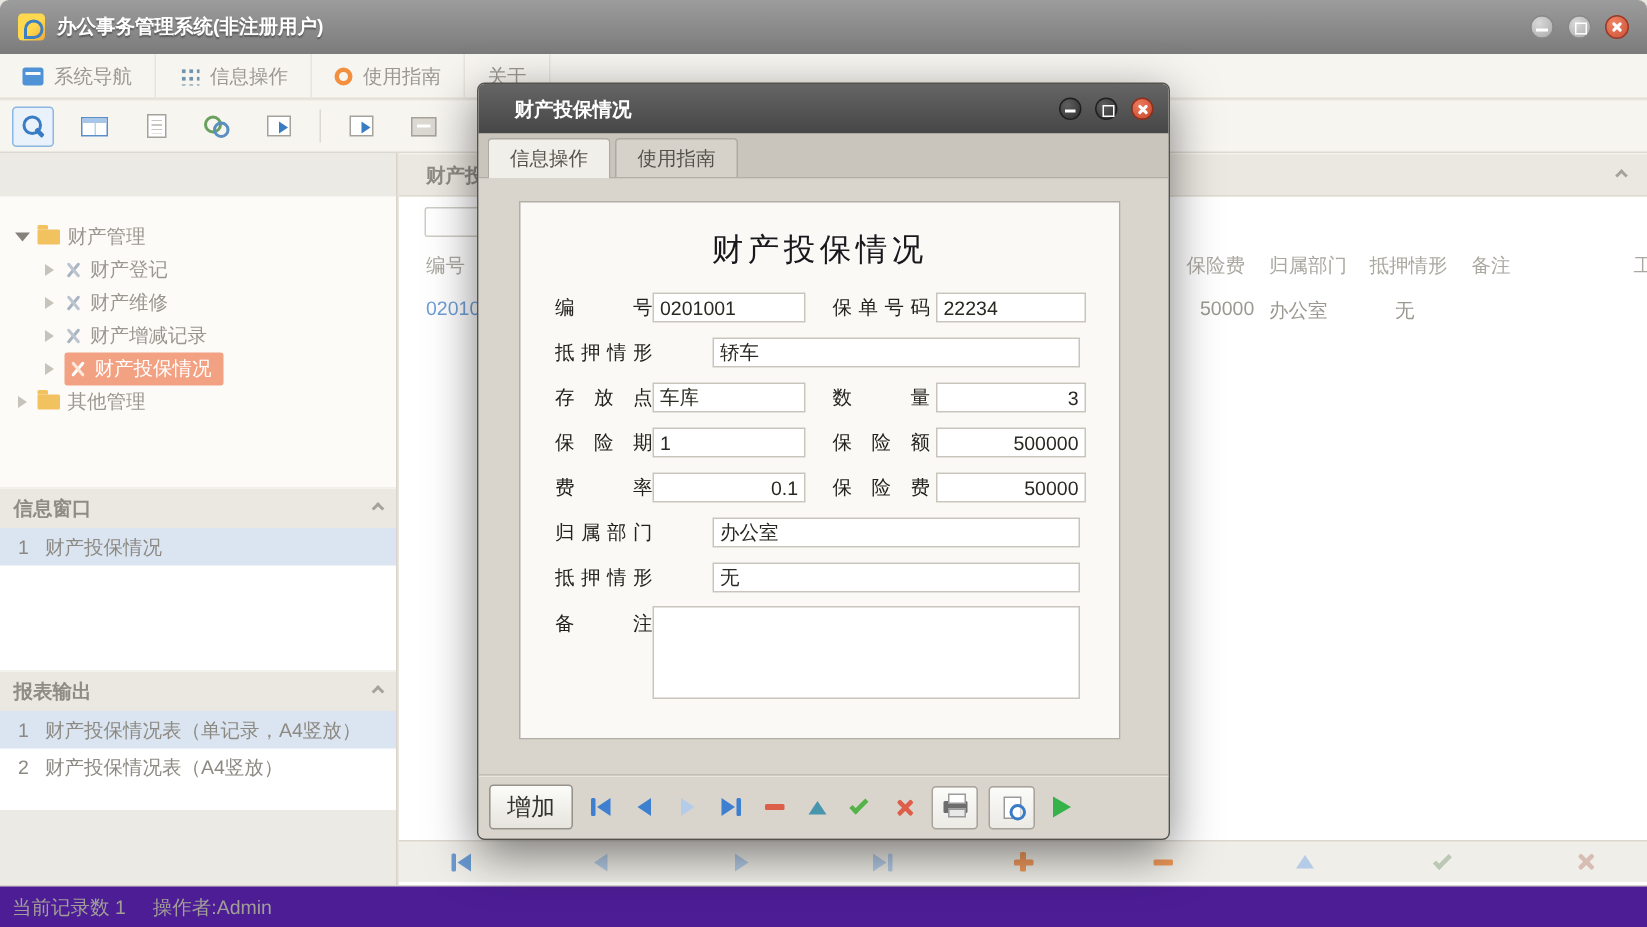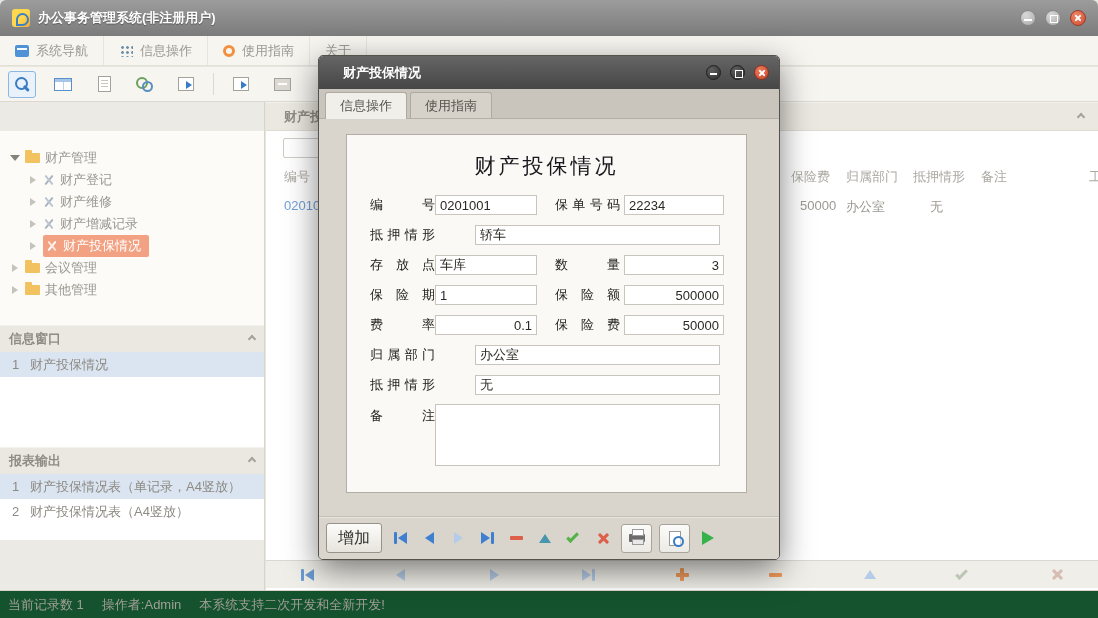--- a/index.html
+++ b/index.html
@@ -107,21 +107,21 @@
     display:flex; align-items:center; padding:0 14px 0 18px; color:#8f8c85; font-weight:bold; }
   .filter-box { position:absolute; top:36px; left:17px; width:110px; height:20px; background:#fff;
     border:1px solid #cfccc4; border-radius:2px; }
   .th { position:absolute; top:66px; color:#aba8a1; }
   .td { position:absolute; top:96px; color:#9b9892; }
   .td.id { color:#6f9fd8; }
   .main-nav { position:absolute; left:0; right:0; bottom:2px; height:28px; background:#f0eee8;
     border-top:1px solid #dcd8d0; display:flex; align-items:center; justify-content:space-between; padding:0 30px; }
 
   
-  .statusbar { position:absolute; left:0; right:0; bottom:0; height:28px; background:#14532d;
+  .statusbar { position:absolute; left:0; right:0; bottom:0; height:28px; background:#4c1d95;
     border-top:1px solid #d9d5cd; display:flex; align-items:center; color:#a19e97; }
   .statusbar span { margin-left:18px; } .statusbar span:first-child { margin-left:8px; }
 
   
   .nbtn { display:flex; align-items:center; justify-content:center; gap:1px; min-width:22px; height:22px; }
   .t-r { width:0; height:0; border:6px solid transparent; border-left:9px solid var(--c); border-right:0; }
   .t-l { width:0; height:0; border:6px solid transparent; border-right:9px solid var(--c); border-left:0; }
   .t-u { width:0; height:0; border:6px solid transparent; border-bottom:9px solid var(--c); border-top:0; }
   .bar { width:3px; height:12px; background:var(--c); border-radius:1px; }
   .hminus { width:13px; height:4px; background:var(--c); border-radius:1px; }
@@ -258,25 +258,20 @@
     <div class="trow lvl1">
       <span class="arr right"></span>
       <span class="selwrap">
         <span class="toolico"></span>
         <span>财产投保情况</span>
       </span>
     </div>
     <div class="trow lvl0">
       <span class="arr right"></span>
       <span class="folder"></span>
-      <span>会议管理</span>
-    </div>
-    <div class="trow lvl0">
-      <span class="arr right"></span>
-      <span class="folder"></span>
       <span>其他管理</span>
     </div>
   </div>
 
   <div class="s-header" style="top:223px;">
     <span>信息窗口</span>
     <span class="hicons">
         <span class="chv up"></span>
       </span>
   </div>
@@ -353,21 +348,20 @@
       </span>
     <span class="nbtn">
         <i class="gx" style="--c:#d8bdb4"></i>
       </span>
   </div>
 </div>
 
 <div class="statusbar">
   <span>当前记录数 1</span>
   <span>操作者:Admin</span>
-  <span>本系统支持二次开发和全新开发!</span>
 </div>
 
 <div class="dialog">
   <div class="d-title">
     <span class="d-title-text">财产投保情况</span>
     <span class="d-btns">
       <span class="d-btn g-min"></span>
       <span class="d-btn g-max"></span>
       <span class="d-btn close g-x"></span>
     </span>

